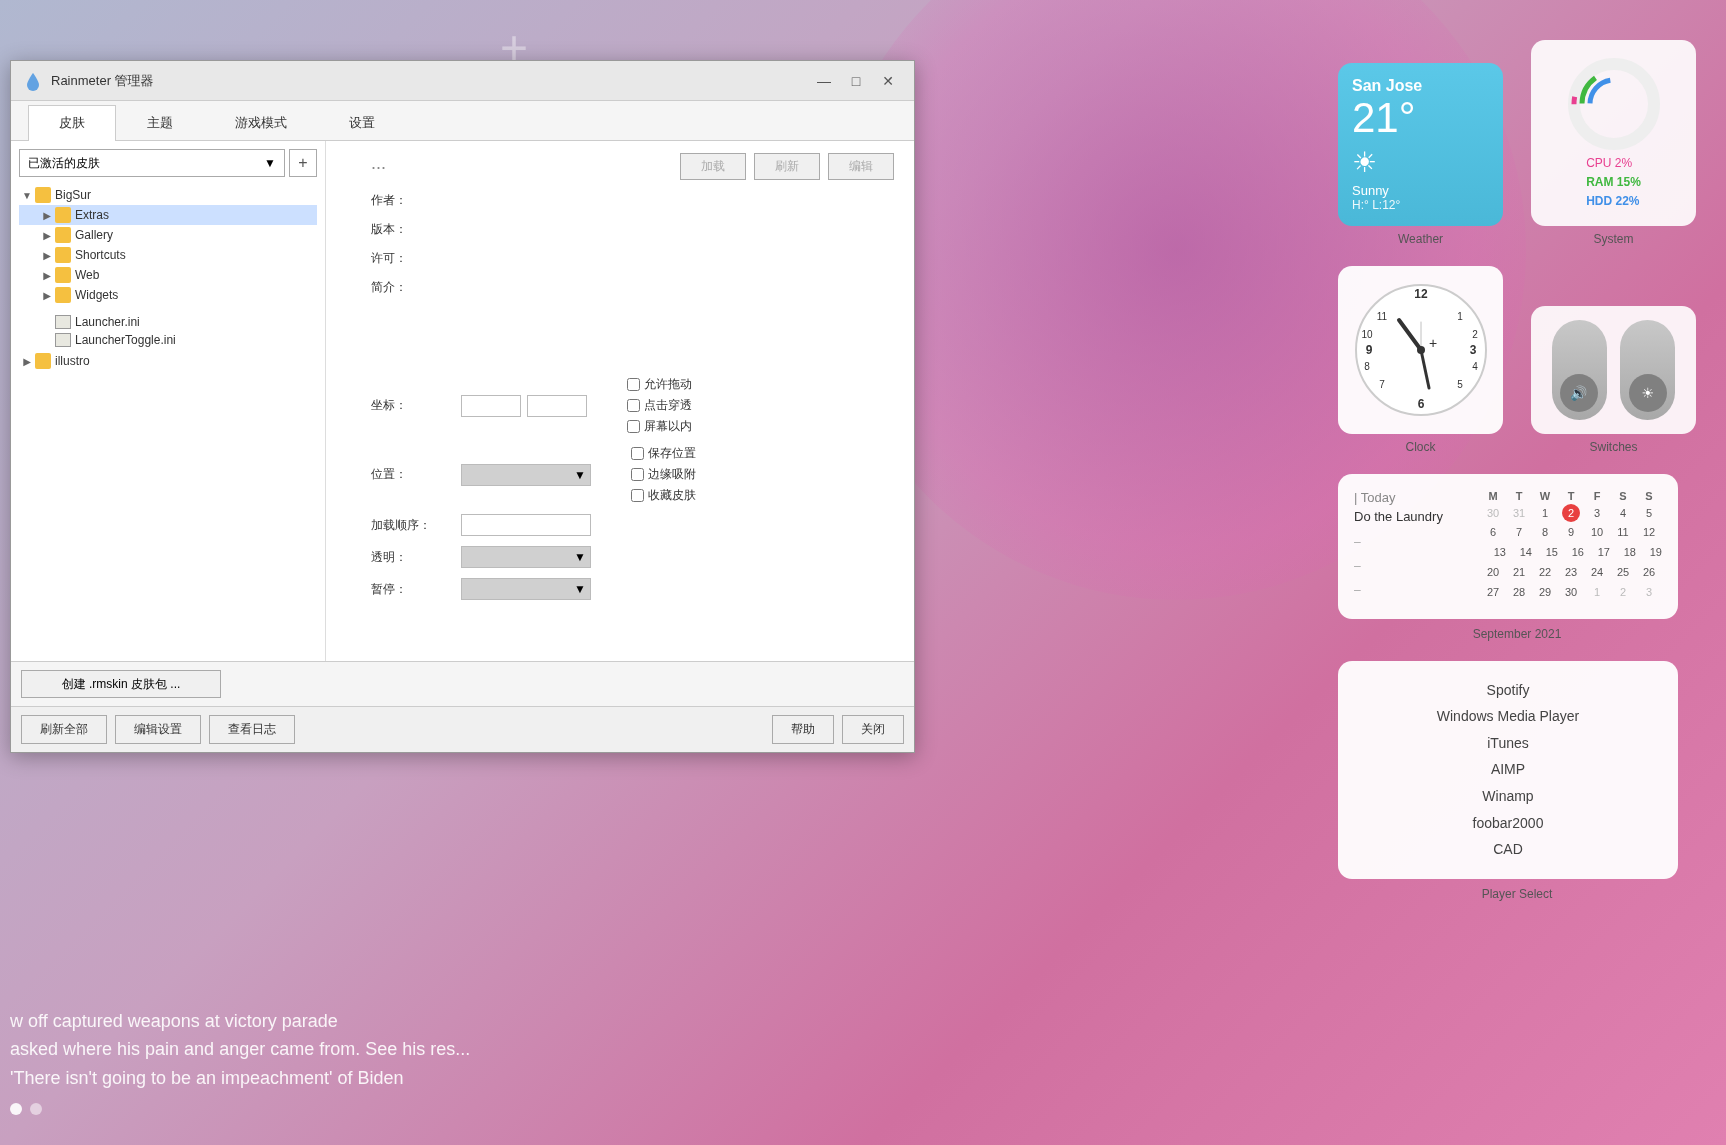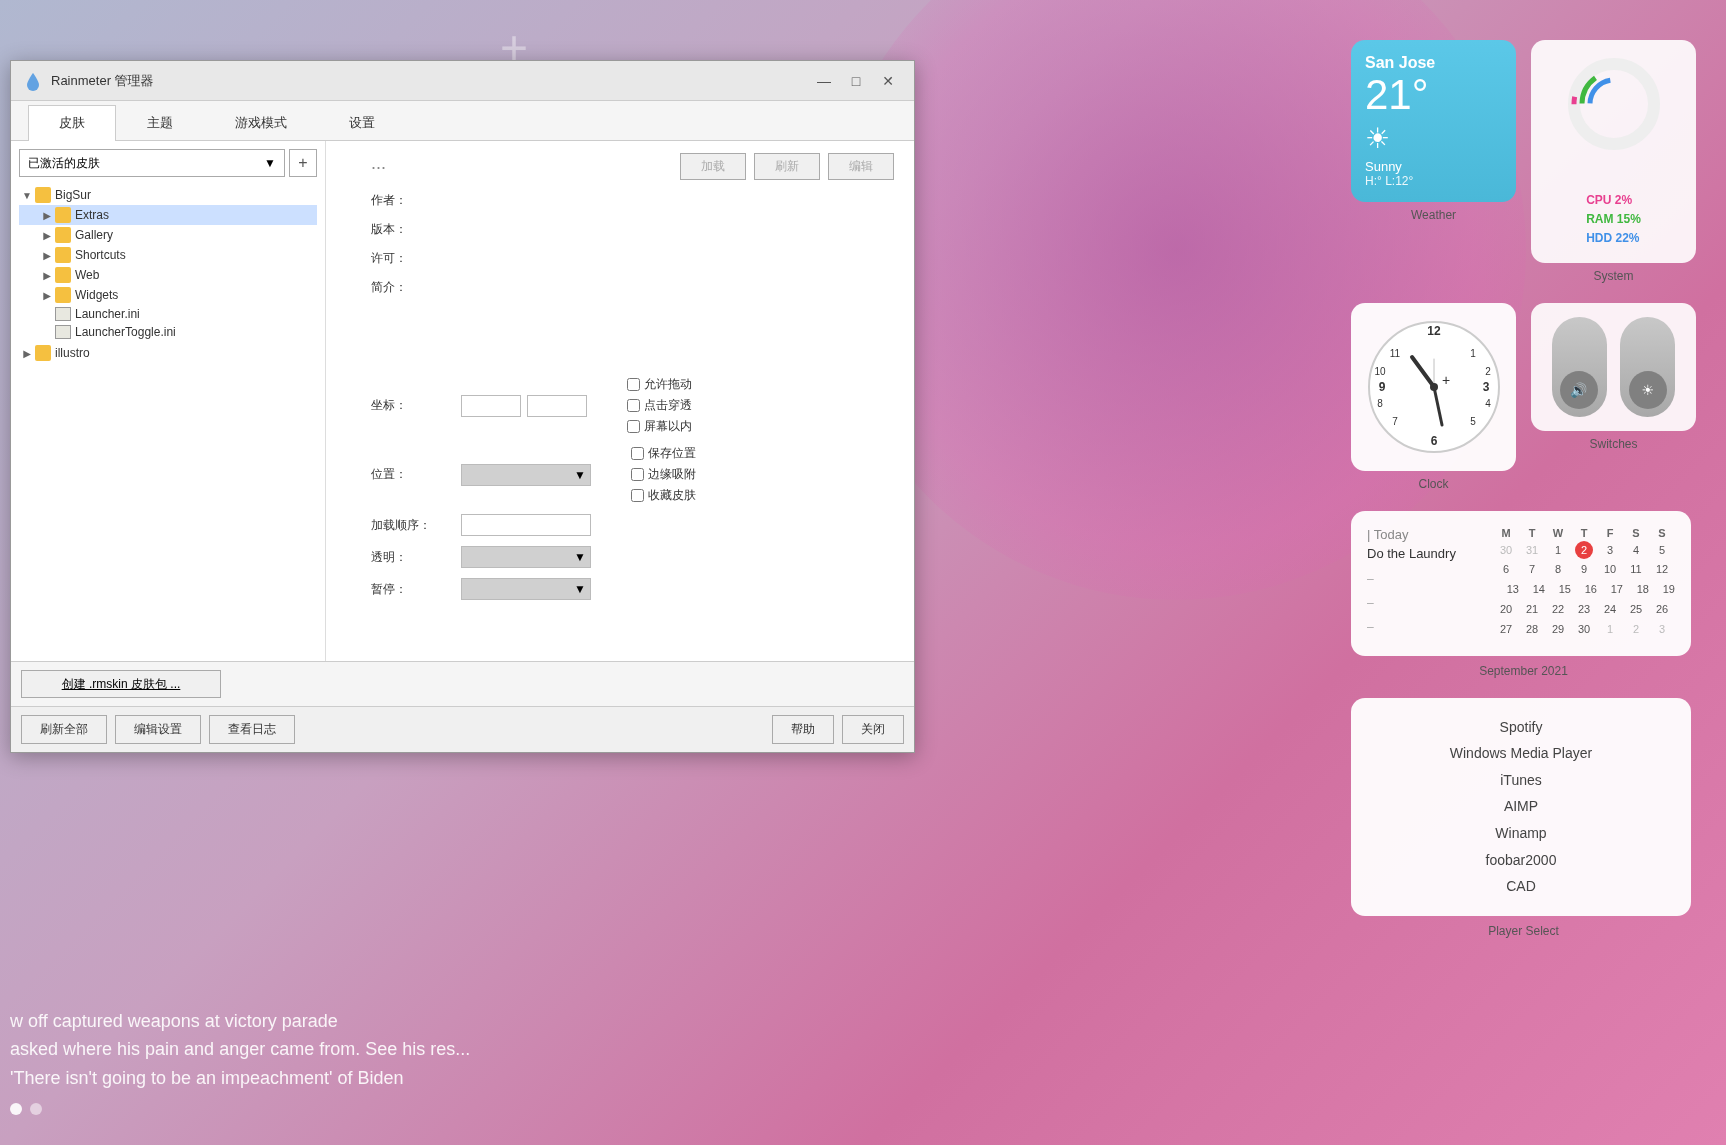--- a/index.html
+++ b/index.html
@@ -267,21 +267,20 @@
       font-size: 12px;
       color: #333;
     }
     .checkbox-row input { cursor: pointer; }
 
     
     .bottom-toolbar {
       border-top: 1px solid #ccc;
       padding: 8px 10px;
       background: #f5f5f5;
-      text-decoration: underline;
     }
     .create-btn {
       width: 200px;
       height: 28px;
       background: #f0f0f0;
       border: 1px solid #aaa;
       font-size: 12px;
       cursor: pointer;
       display: flex;
       align-items: center;
@@ -321,21 +320,22 @@
       top: 40px;
       right: 30px;
       display: flex;
       flex-direction: column;
       gap: 20px;
     }
 
     
     .widgets-row {
       display: flex;
-      gap: 15px;
+      gap: 28px;
+      align-items: flex-end;
     }
 
     
     .weather-widget {
       width: 165px;
       background: linear-gradient(180deg, #5bc8e8 0%, #4ab8d8 100%);
       border-radius: 14px;
       padding: 14px;
       color: #fff;
       position: relative;
@@ -357,21 +357,21 @@
       width: 165px;
       background: rgba(255,255,255,0.9);
       border-radius: 14px;
       padding: 14px;
       display: flex;
       flex-direction: column;
       align-items: center;
       justify-content: center;
     }
     .system-stats { font-size: 12px; line-height: 1.6; }
-    .stat-cpu { color: #e84090; font-weight: 700; margin-top: 37px; }
+    .stat-cpu { color: #e84090; font-weight: 400; }
     .stat-ram { color: #40b840; font-weight: 600; }
     .stat-hdd { color: #4090e8; font-weight: 600; }
     .system-label {
       text-align: center;
       font-size: 12px;
       color: #555;
       margin-top: 6px;
     }
 
     
@@ -553,21 +553,21 @@
           <span style="display:inline-block;width:16px;height:16px;background:#f5c040;border-radius:2px;margin-right:4px;"></span>
           <span class="tree-label">Web</span>
         </div>
 
         <div class="tree-item" style="padding-left:20px;">
           <span class="tree-arrow">▶</span>
           <span style="display:inline-block;width:16px;height:16px;background:#f5c040;border-radius:2px;margin-right:4px;"></span>
           <span class="tree-label">Widgets</span>
         </div>
 
-        <div class="tree-item" style="padding-left:20px;">
+        <div class="tree-item" style="padding-left:20px;margin-top:8px;">
           <span class="tree-arrow" style="width:16px;"></span>
           <span style="display:inline-block;width:16px;height:14px;background:#e8e8e0;border:1px solid #999;margin-right:4px;font-size:7px;"></span>
           <span class="tree-label">Launcher.ini</span>
         </div>
 
         <div class="tree-item" style="padding-left:20px;">
           <span class="tree-arrow" style="width:16px;"></span>
           <span style="display:inline-block;width:16px;height:14px;background:#e8e8e0;border:1px solid #999;margin-right:4px;font-size:7px;"></span>
           <span class="tree-label">LauncherToggle.ini</span>
         </div>

